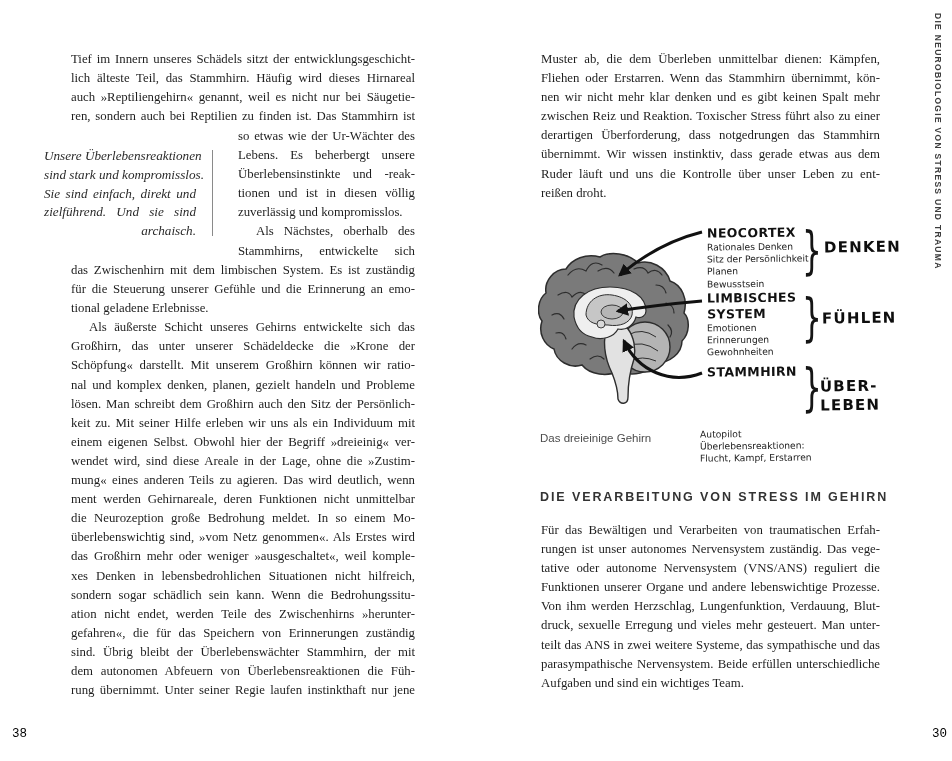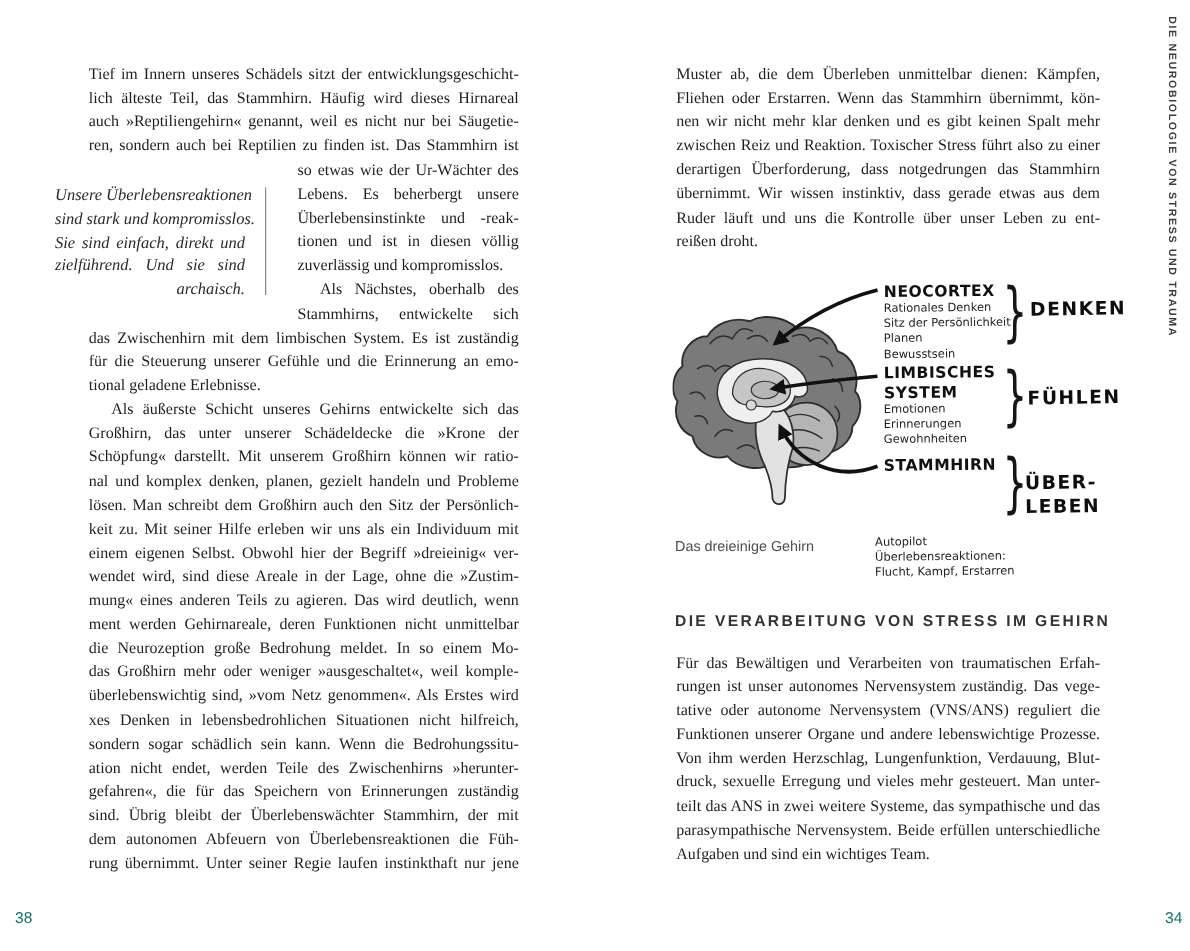--- a/index.html
+++ b/index.html
@@ -29,21 +29,21 @@
           letter-spacing:1.2px; line-height:18.5px; white-space:pre-line; color:#0e0e0e;
           transform:rotate(-0.8deg); }
   .brace { font-family:"DejaVu Sans", sans-serif; font-size:52px; line-height:1;
            color:#151515; transform:scaleX(0.6); transform-origin:left top; }
   .caption { font-family:"Liberation Sans", sans-serif; font-size:11.5px; color:#4d4d4d; }
   .secheading { font-family:"Liberation Sans", sans-serif; font-weight:bold;
                 font-size:12.5px; letter-spacing:1.9px; color:#333; text-align:left;
                 white-space:nowrap; }
   .vheader { writing-mode:vertical-rl; font-family:"Liberation Sans", sans-serif;
              font-size:8.5px; letter-spacing:1.3px; font-weight:bold; color:#3c3c3c; }
-  .pagenum { font-family:Liberation Sans, sans-serif; font-size:12.5px; color:#0f766e; }
+  .pagenum { font-family:Liberation Mono, monospace; font-size:12.5px; color:#000000; }
 </style>
 </head>
 <body>
 
 <div id="page">
 
   <div class="abs" style="left:0;top:0;width:476px;height:761px;">
     <div class="abs bodytext" style="left:71px;top:50px;width:344px;">
         <div class="tl j">Tief im Innern unseres Schädels sitzt der entwicklungsgeschicht-</div>
         <div class="tl j">lich älteste Teil, das Stammhirn. Häufig wird dieses Hirnareal</div>
@@ -79,22 +79,22 @@
         <div class="tl j">Großhirn, das unter unserer Schädeldecke die »Krone der</div>
         <div class="tl j">Schöpfung« darstellt. Mit unserem Großhirn können wir ratio-</div>
         <div class="tl j">nal und komplex denken, planen, gezielt handeln und Probleme</div>
         <div class="tl j">lösen. Man schreibt dem Großhirn auch den Sitz der Persönlich-</div>
         <div class="tl j">keit zu. Mit seiner Hilfe erleben wir uns als ein Individuum mit</div>
         <div class="tl j">einem eigenen Selbst. Obwohl hier der Begriff »dreieinig« ver-</div>
         <div class="tl j">wendet wird, sind diese Areale in der Lage, ohne die »Zustim-</div>
         <div class="tl j">mung« eines anderen Teils zu agieren. Das wird deutlich, wenn</div>
         <div class="tl j">ment werden Gehirnareale, deren Funktionen nicht unmittelbar</div>
         <div class="tl j">die Neurozeption große Bedrohung meldet. In so einem Mo-</div>
+        <div class="tl j">überlebenswichtig sind, »vom Netz genommen«. Als Erstes wird</div>
         <div class="tl j">das Großhirn mehr oder weniger »ausgeschaltet«, weil komple-</div>
-        <div class="tl j">überlebenswichtig sind, »vom Netz genommen«. Als Erstes wird</div>
         <div class="tl j">xes Denken in lebensbedrohlichen Situationen nicht hilfreich,</div>
         <div class="tl j">sondern sogar schädlich sein kann. Wenn die Bedrohungssitu-</div>
         <div class="tl j">ation nicht endet, werden Teile des Zwischenhirns »herunter-</div>
         <div class="tl j">gefahren«, die für das Speichern von Erinnerungen zuständig</div>
         <div class="tl j">sind. Übrig bleibt der Überlebenswächter Stammhirn, der mit</div>
         <div class="tl j">dem autonomen Abfeuern von Überlebensreaktionen die Füh-</div>
         <div class="tl j">rung übernimmt. Unter seiner Regie laufen instinkthaft nur jene</div>
       </div>
 
     <div class="abs pagenum" style="left:12px;top:727px;">38</div>
@@ -201,18 +201,18 @@
         <div class="tl j">rungen ist unser autonomes Nervensystem zuständig. Das vege-</div>
         <div class="tl j">tative oder autonome Nervensystem (VNS/ANS) reguliert die</div>
         <div class="tl j">Funktionen unserer Organe und andere lebenswichtige Prozesse.</div>
         <div class="tl j">Von ihm werden Herzschlag, Lungenfunktion, Verdauung, Blut-</div>
         <div class="tl j">druck, sexuelle Erregung und vieles mehr gesteuert. Man unter-</div>
         <div class="tl j">teilt das ANS in zwei weitere Systeme, das sympathische und das</div>
         <div class="tl j">parasympathische Nervensystem. Beide erfüllen unterschiedliche</div>
         <div class="tl">Aufgaben und sind ein wichtiges Team.</div>
       </div>
 
-    <div class="abs pagenum" style="left:456px;top:727px;">34</div>
+    <div class="abs pagenum" style="left:456px;top:727px;">30</div>
   </div>
 
   <div class="abs vheader" style="left:933px;top:13px;height:300px;">DIE NEUROBIOLOGIE VON STRESS UND TRAUMA</div>
 
 </div>
 
 </body></html>

